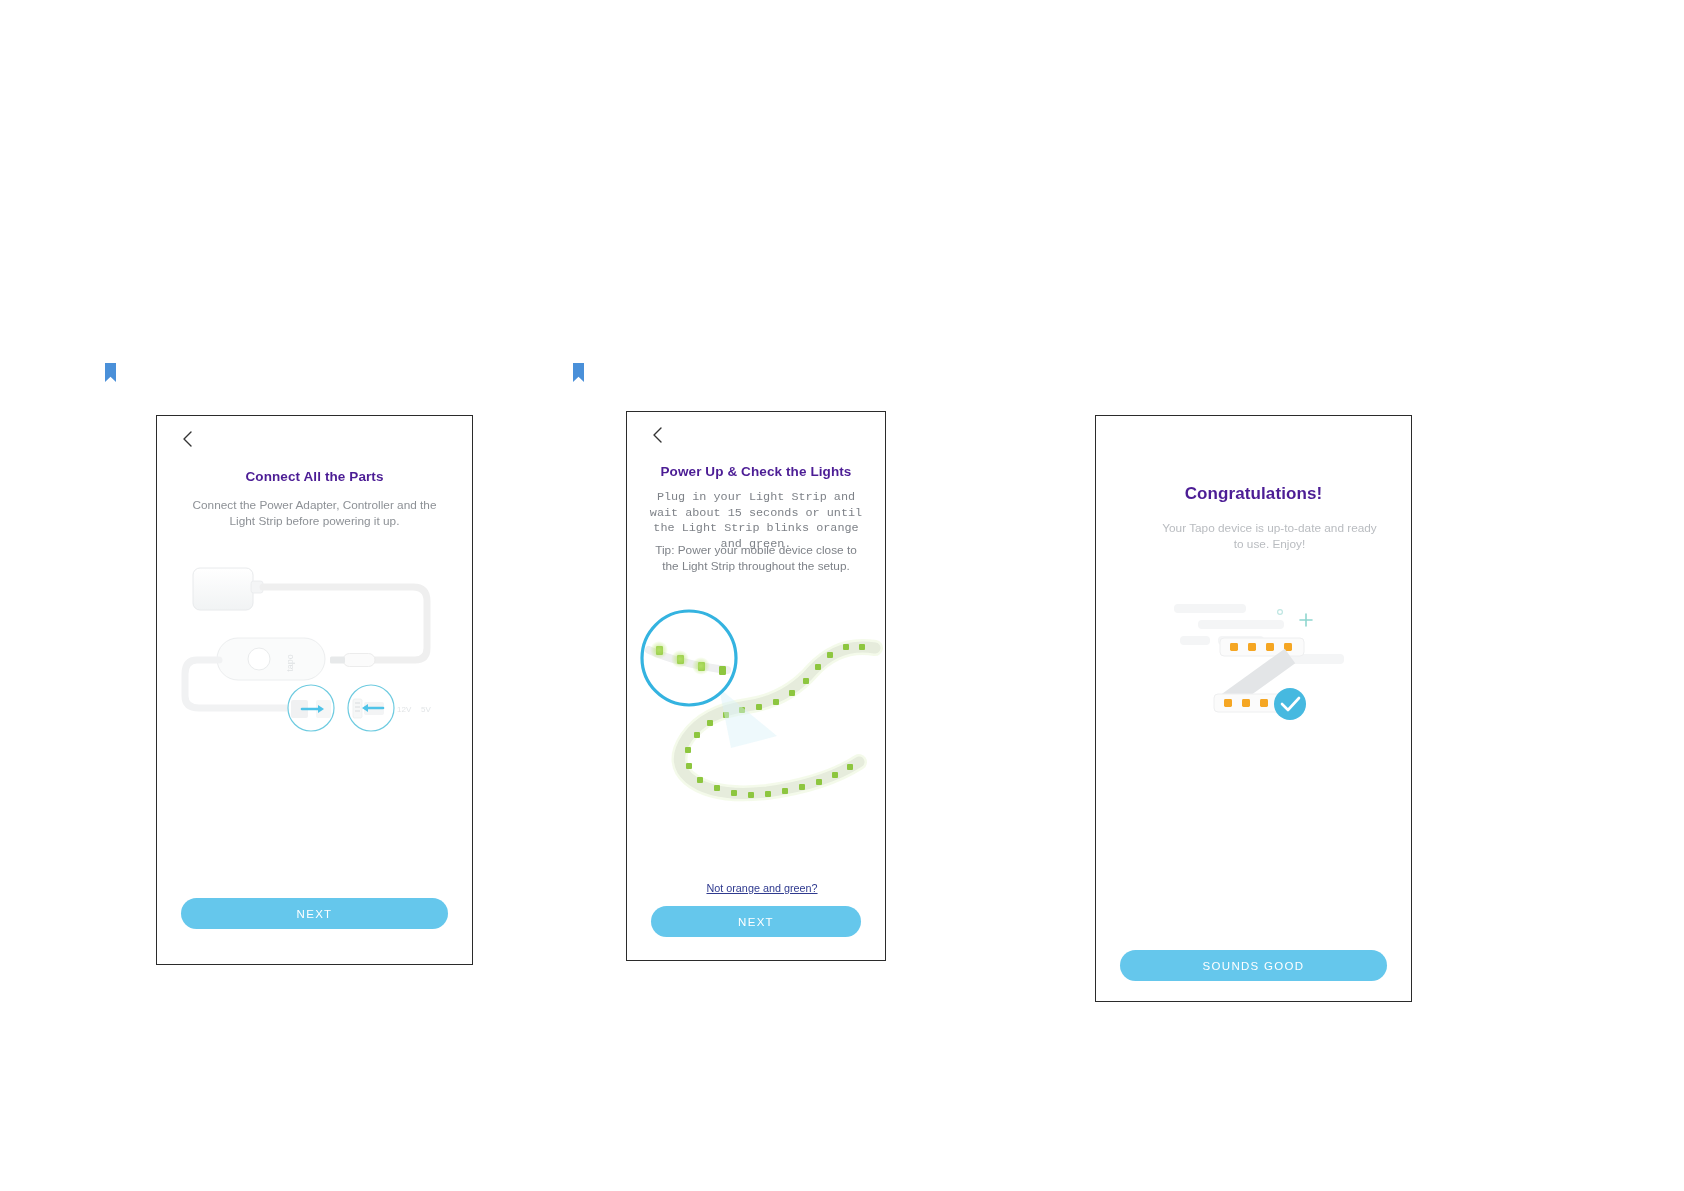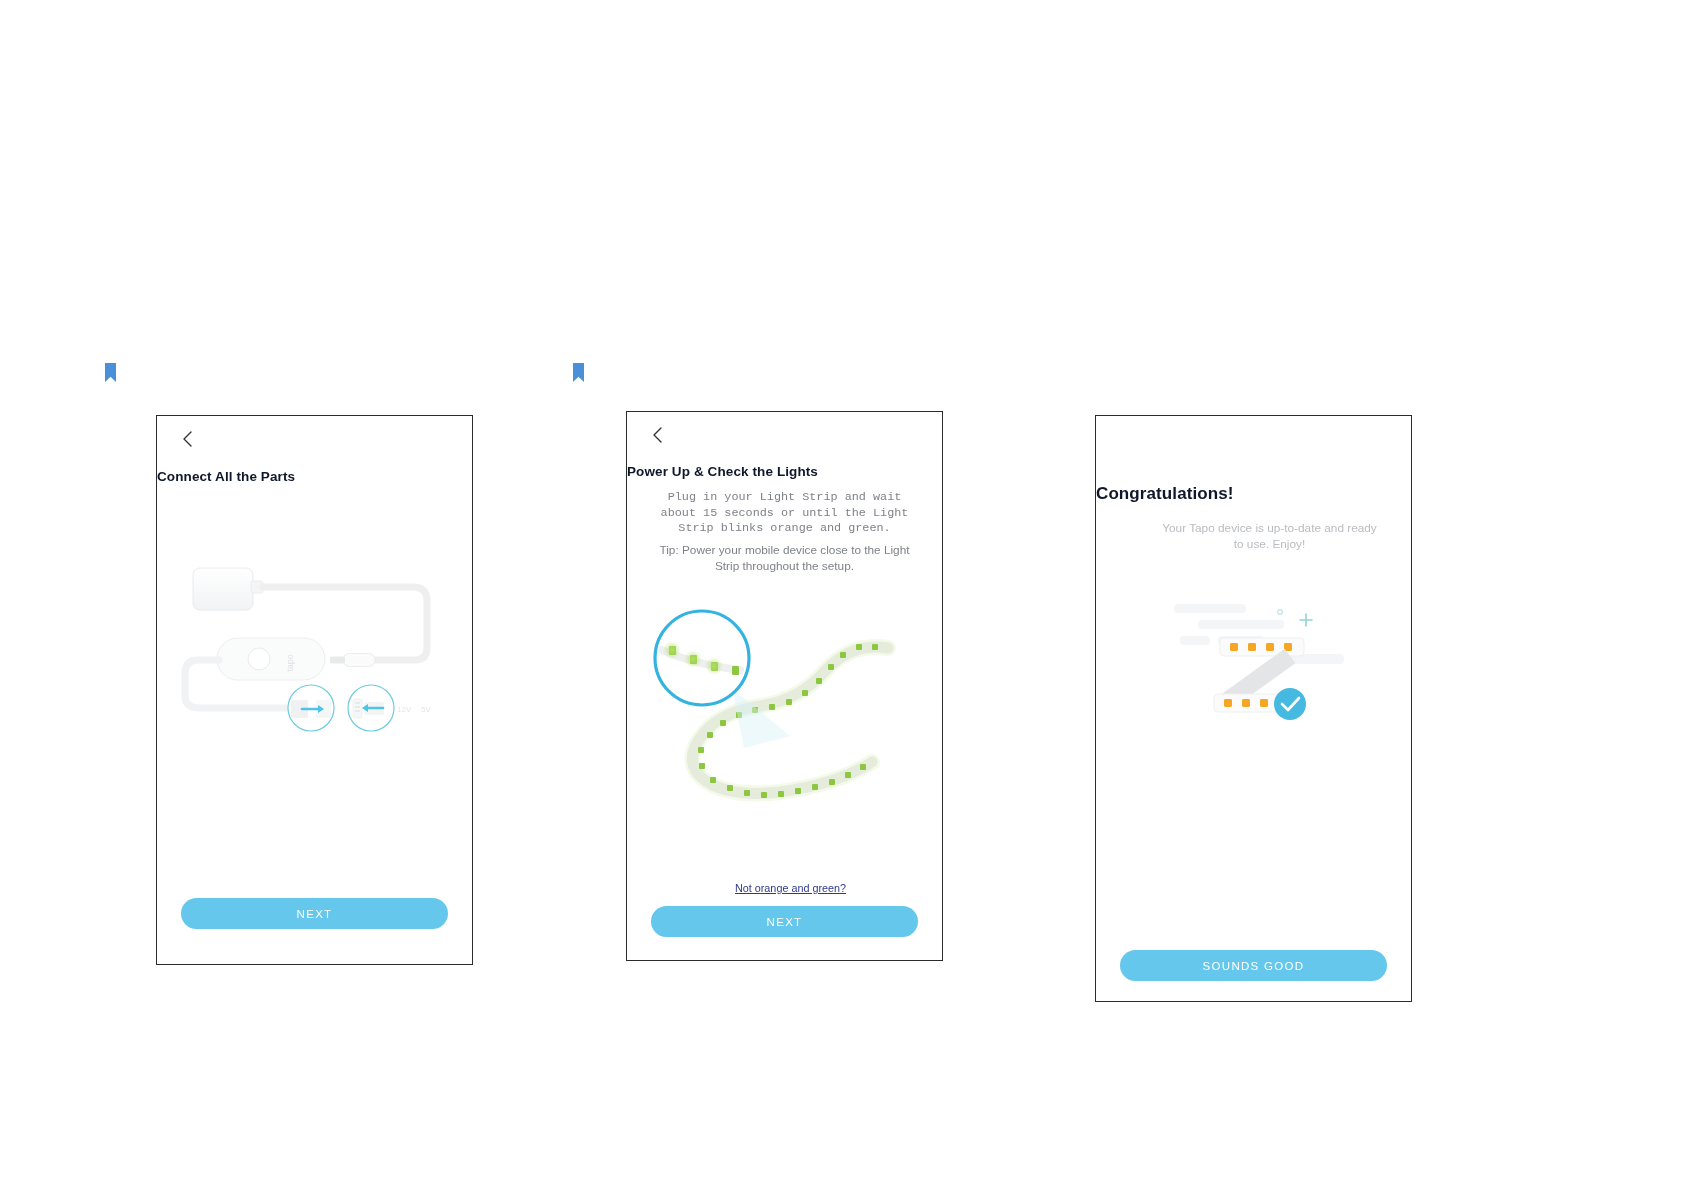--- a/index.html
+++ b/index.html
@@ -28,40 +28,41 @@
 
   
   .phone {
     position: absolute;
     background: #ffffff;
     border: 1px solid #2b2b2b;
     box-sizing: border-box;
     overflow: hidden;
   }
   #panel1 { left: 156px; top: 415px; width: 317px; height: 550px; }
-  #panel2 { left: 626px; top: 411px; width: 317px; height: 550px; }
+  #panel2 { left: 626px; top: 411px; width: 260px; height: 550px; }
   #panel3 { left: 1095px; top: 415px; width: 317px; height: 587px; }
 
   .back-arrow {
     position: absolute;
     left: 20px;
     top: 12px;
     width: 22px;
     height: 22px;
     cursor: pointer;
   }
   .back-arrow svg { display: block; }
 
   .screen-title {
     position: absolute;
     left: 0;
     right: 0;
+    text-align: center;
     font-size: 13.5px;
     font-weight: bold;
-    color: #0f172a;
+    color: #4c1d95;
     letter-spacing: 0.1px;
   }
   #panel1 .screen-title { top: 53px; }
   #panel2 .screen-title { top: 52px; }
   #panel3 .screen-title { top: 68px; font-size: 17px; }
 
   .screen-sub {
     position: absolute;
     left: 22px;
     right: 22px;
@@ -130,20 +131,21 @@
 
   <div class="back-arrow">
     <span>
       <svg width="22" height="22" viewBox="0 0 22 22">
         <polyline points="14,4 7,11 14,18" fill="none" stroke="#333333" stroke-width="1.4" stroke-linecap="round" stroke-linejoin="round"></polyline>
       </svg>
     </span>
   </div>
 
   <div class="screen-title">Connect All the Parts</div>
+  <div class="screen-sub">Connect the Power Adapter, Controller and the Light Strip before powering it up.</div>
 
   <div id="illo1" class="illo">
     <svg width="280" height="180" viewBox="0 0 280 180">
       <defs>
         <linearGradient id="pg1" x1="0" y1="0" x2="0" y2="1">
           <stop offset="0" stop-color="#ffffff"></stop>
           <stop offset="1" stop-color="#f1f3f4"></stop>
         </linearGradient>
       </defs>
 

